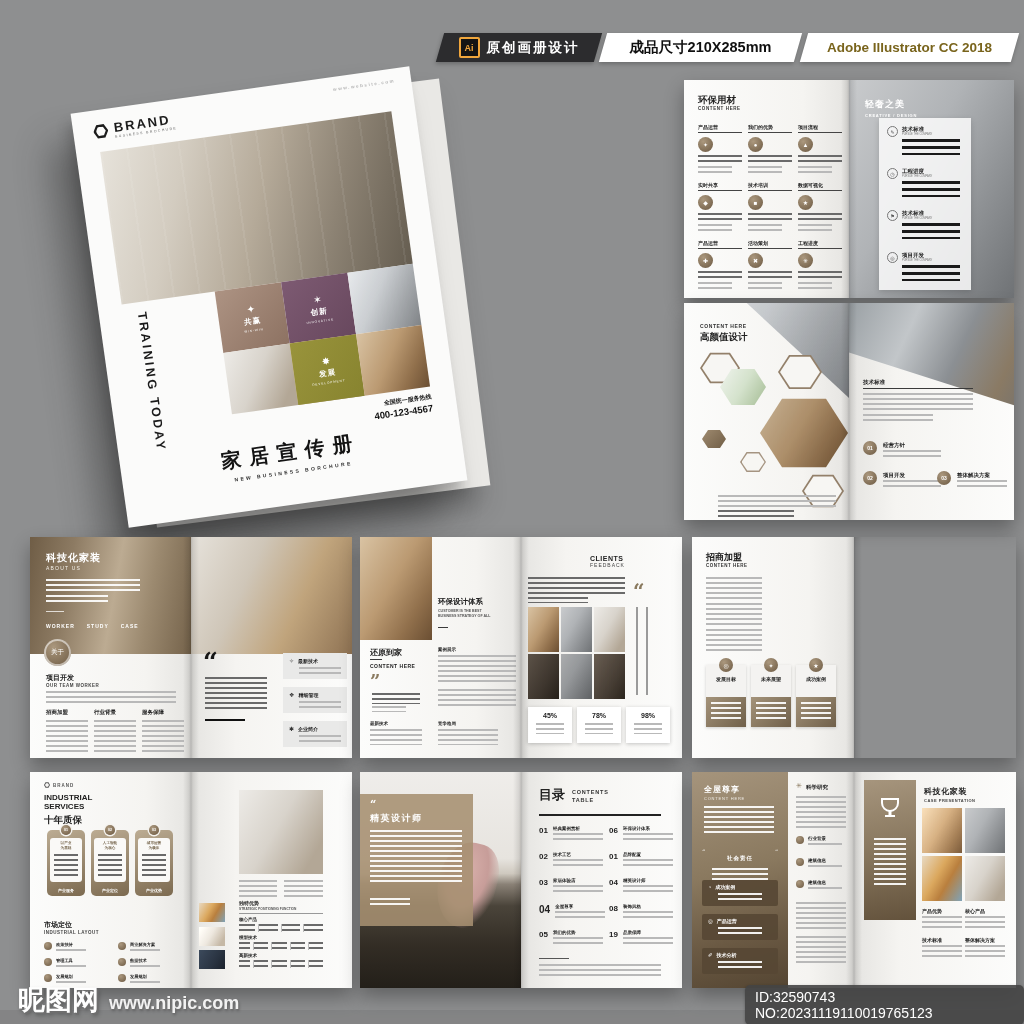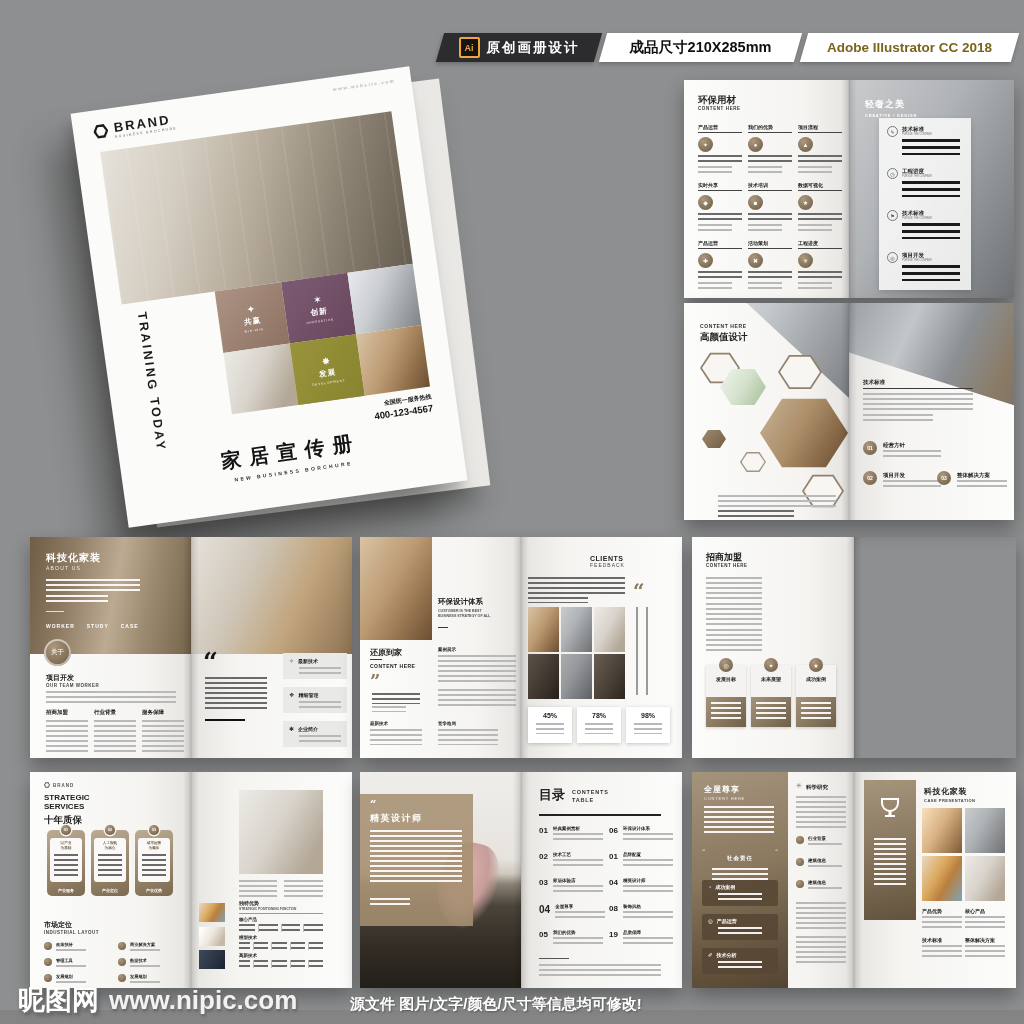--- a/index.html
+++ b/index.html
@@ -446,21 +446,21 @@
   <div class="spread" style="left:30px;top:772px;width:322px;height:216px">
     <div class="page l" style="width:161px">
       <div class="abs flex" style="left:14px;top:10px;gap:3px;align-items:center">
         <span style="position:relative;width:6px;height:6px;display:inline-block">
           <span class="abs hexc" style="inset:0;background:#555"></span>
             <span class="abs hexc" style="inset:1px;background:#f8f7f5"></span>
         </span>
         <span style="font-weight:bold;font-size:4.5px;letter-spacing:1px;color:#555">BRAND</span>
       </div>
       <div class="abs" style="left:14px;top:22px;font-weight:bold;font-size:8px;line-height:1.1">
-        <div>STRATEGIC</div>
+        <div>INDUSTRIAL</div>
           <div>SERVICES</div>
       </div>
       <div class="abs" style="left:14px;top:42px;font-weight:bold;font-size:9.5px">十年质保</div>
 
       <div class="abs" style="left:17px;top:58px;width:38px;height:66px;border-radius:5px;background:linear-gradient(160deg,#bcac93,#7c6a50)">
         <div class="circ" style="width:10px;height:10px;font-size:3.6px;font-weight:bold;margin:-5px auto 0;position:relative;box-shadow:0 0 0 1.5px #f4f2ee">
             <span>01</span>
           </div>
         <div style="position:absolute;left:3px;right:3px;top:8px;bottom:14px;background:#faf9f7;border-radius:3px;text-align:center">
           <div style="font-weight:bold;font-size:3.6px;color:#7a6a52;margin-top:3px;line-height:1.4">
@@ -760,17 +760,17 @@
       <div class="abs b-gray" style="left:68px;top:173px;width:40px;height:14px"></div>
       <div class="abs" style="left:111px;top:165px;font-weight:bold;font-size:5px">整体解决方案</div>
       <div class="abs b-gray" style="left:111px;top:173px;width:40px;height:14px"></div>
     </div>
     <div class="spine"></div>
   </div>
 
   <div class="abs" style="left:0;bottom:0;width:1024px;height:14px;background:rgba(0,0,0,.07)"></div>
   <div class="abs flex" style="left:18px;top:982px;align-items:baseline;gap:10px;z-index:50">
     <span style="font-weight:bold;font-size:27px;color:#fff;text-shadow:1px 1px 0 #6e6e6e,2px 2px 0 #6e6e6e,2px 3px 4px rgba(0,0,0,.35)">昵图网</span>
-    <span style="font-weight:bold;font-size:26px;color:#f2f2f2;text-shadow:1px 1px 0 #707070,1px 2px 3px rgba(0,0,0,.3)">www.nipic.com</span>
-  </div>
-  <div class="abs" style="left:350px;top:995px;font-weight:bold;font-size:15px;color:#fff;text-shadow:1px 1px 2px rgba(0,0,0,.35);z-index:50">源文件 图片/文字/颜色/尺寸等信息均可修改!</div>
+    <span style="font-weight:bold;font-size:18px;color:#f2f2f2;text-shadow:1px 1px 0 #707070,1px 2px 3px rgba(0,0,0,.3)">www.nipic.com</span>
+  </div>
+  <div class="abs" style="left:745px;top:985px;padding:4px 10px;background:rgba(68,68,68,.9);border-radius:5px;color:#fff;font-size:14px;z-index:50;box-shadow:0 1px 3px rgba(0,0,0,.3)">ID:32590743 NO:20231119110019765123</div>
 
 </div>
 
 </body></html>

